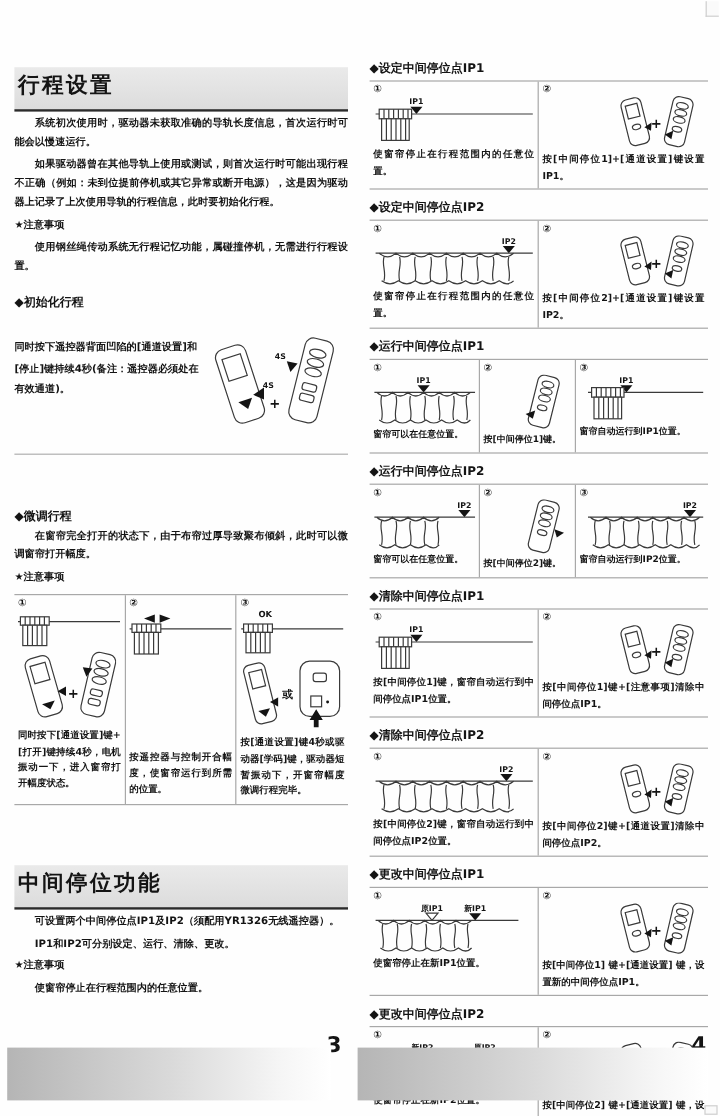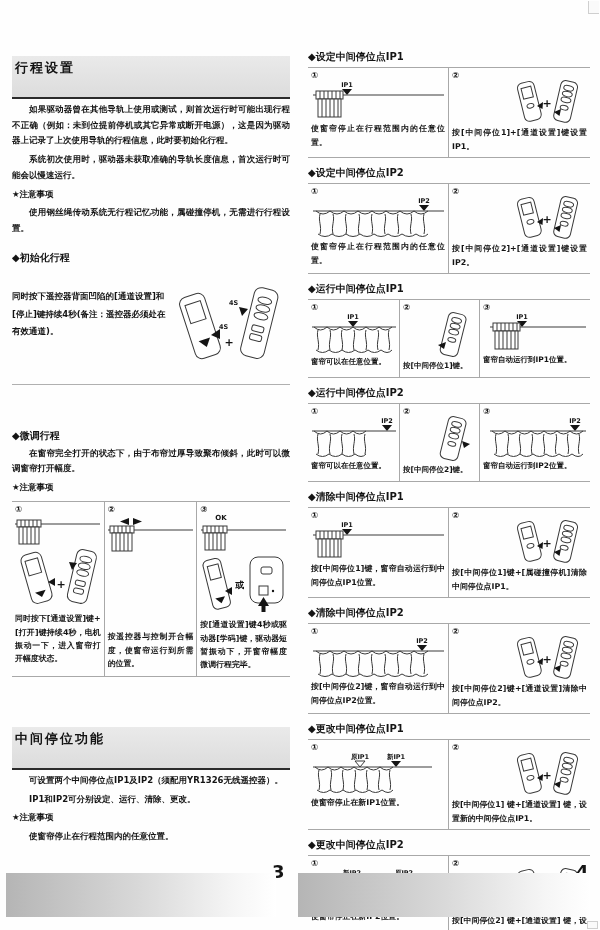--- a/index.html
+++ b/index.html
@@ -1,20 +1,20 @@
 <!DOCTYPE html>
 <html><head>
 <meta charset="utf-8">
 <style>
 *{margin:0;padding:0;box-sizing:border-box}
 html,body{width:600px;height:930px}
 body{position:relative;background:#fefefe;font-family:"DejaVu Sans",sans-serif;color:#141414;overflow:hidden}
 .pl{position:absolute;left:12px;top:56px;width:278px}
 .pr{position:absolute;left:308px;top:50px;width:282px}
-.h1{font-size:13px;font-weight:bold;letter-spacing:2px;background:linear-gradient(#eaeaea,#dcdcdc);padding:3px 3px 20px;border-bottom:2px solid #2b2b2b}
+.h1{font-size:18px;font-weight:bold;letter-spacing:2px;background:linear-gradient(#eaeaea,#dcdcdc);padding:3px 3px 8px;border-bottom:2px solid #2b2b2b}
 .p{font-size:8.5px;font-weight:bold;line-height:1.85;text-indent:2em;margin-top:3px;text-align:justify}
 .star{font-size:8.5px;font-weight:bold;line-height:1.85;margin-top:3px}
 .h2{font-size:10px;font-weight:bold;margin-bottom:3px}
 .initrow{display:flex;gap:1px;margin-top:13px;padding-bottom:12px;border-bottom:1px solid #b0b0b0}
 .inittxt{width:154px;font-size:8.5px;font-weight:bold;line-height:2.1;margin-top:10px}
 .ft-head{margin-top:44px}
 .tbl{display:grid;border-top:1px solid #a8a8a8;border-bottom:1px solid #a8a8a8;margin-top:2px}
 .c2{grid-template-columns:1fr 1fr}
 .c3{grid-template-columns:92px 80px 1fr}
 .c3L{grid-template-columns:1fr 1fr 1fr}
@@ -43,22 +43,22 @@
 .pn3{left:272px}
 .pn4{left:576px}
 .corner-tr{position:absolute;right:1px;top:1px;width:11px;height:13px;border:1px solid #cfcfcf;border-top:0;border-right:0;background:#fafafa}
 .corner-br{position:absolute;right:2px;bottom:1px;width:11px;height:8px;border:1px solid #cfcfcf;background:#fafafa}
 </style>
 </head>
 <body>
 
 <div class="pl">
   <div class="h1">行程设置</div>
+  <div class="p">系统初次使用时，驱动器未获取准确的导轨长度信息，首次运行时可能会以慢速运行。</div>
   <div class="p">如果驱动器曾在其他导轨上使用或测试，则首次运行时可能出现行程不正确（例如：未到位提前停机或其它异常或断开电源），这是因为驱动器上记录了上次使用导轨的行程信息，此时要初始化行程。</div>
-  <div class="p">系统初次使用时，驱动器未获取准确的导轨长度信息，首次运行时可能会以慢速运行。</div>
   <div class="star">★注意事项</div>
   <div class="p">使用钢丝绳传动系统无行程记忆功能，属碰撞停机，无需进行行程设置。</div>
 
   <div class="h2" style="margin-top:14px">◆初始化行程</div>
   <div class="initrow">
     <div class="inittxt">同时按下遥控器背面凹陷的[通道设置]和[停止]键持续4秒(备注：遥控器必须处在有效通道)。</div>
     <svg width="122" height="94">
       <g transform="rotate(-18 33 48)">
         <rect class="w" x="20" y="16" width="26" height="64" rx="7"></rect>
         <rect class="w" x="25" y="24" width="16" height="19"></rect>
@@ -442,21 +442,21 @@
             <g transform="rotate(13 57 22)">
               <rect class="w" x="48" y="1" width="17" height="41" rx="5"></rect>
               <ellipse class="w" cx="56.5" cy="8" rx="5" ry="2.6"></ellipse>
               <ellipse class="w" cx="56.5" cy="14" rx="5" ry="2.6"></ellipse>
               <ellipse class="w" cx="56.5" cy="20" rx="5" ry="2.6"></ellipse>
               <ellipse class="w" cx="56.5" cy="28" rx="4" ry="2.2"></ellipse>
             </g>
             <path class="f" d="M45,32 l7,-3 l-1.5,7 z"></path>
           </svg>
         </div>
-        <div class="cap">按[中间停位1]键+[属碰撞停机]清除中间停位点IP1。</div>
+        <div class="cap">按[中间停位1]键+[注意事项]清除中间停位点IP1。</div>
       </div>
     </div>
   </div>
 
   <div class="sec">
     <div class="h2">◆清除中间停位点IP2</div>
     <div class="tbl c2">
       <div class="cell">
         <span class="num">①</span>
         <div class="fig">

